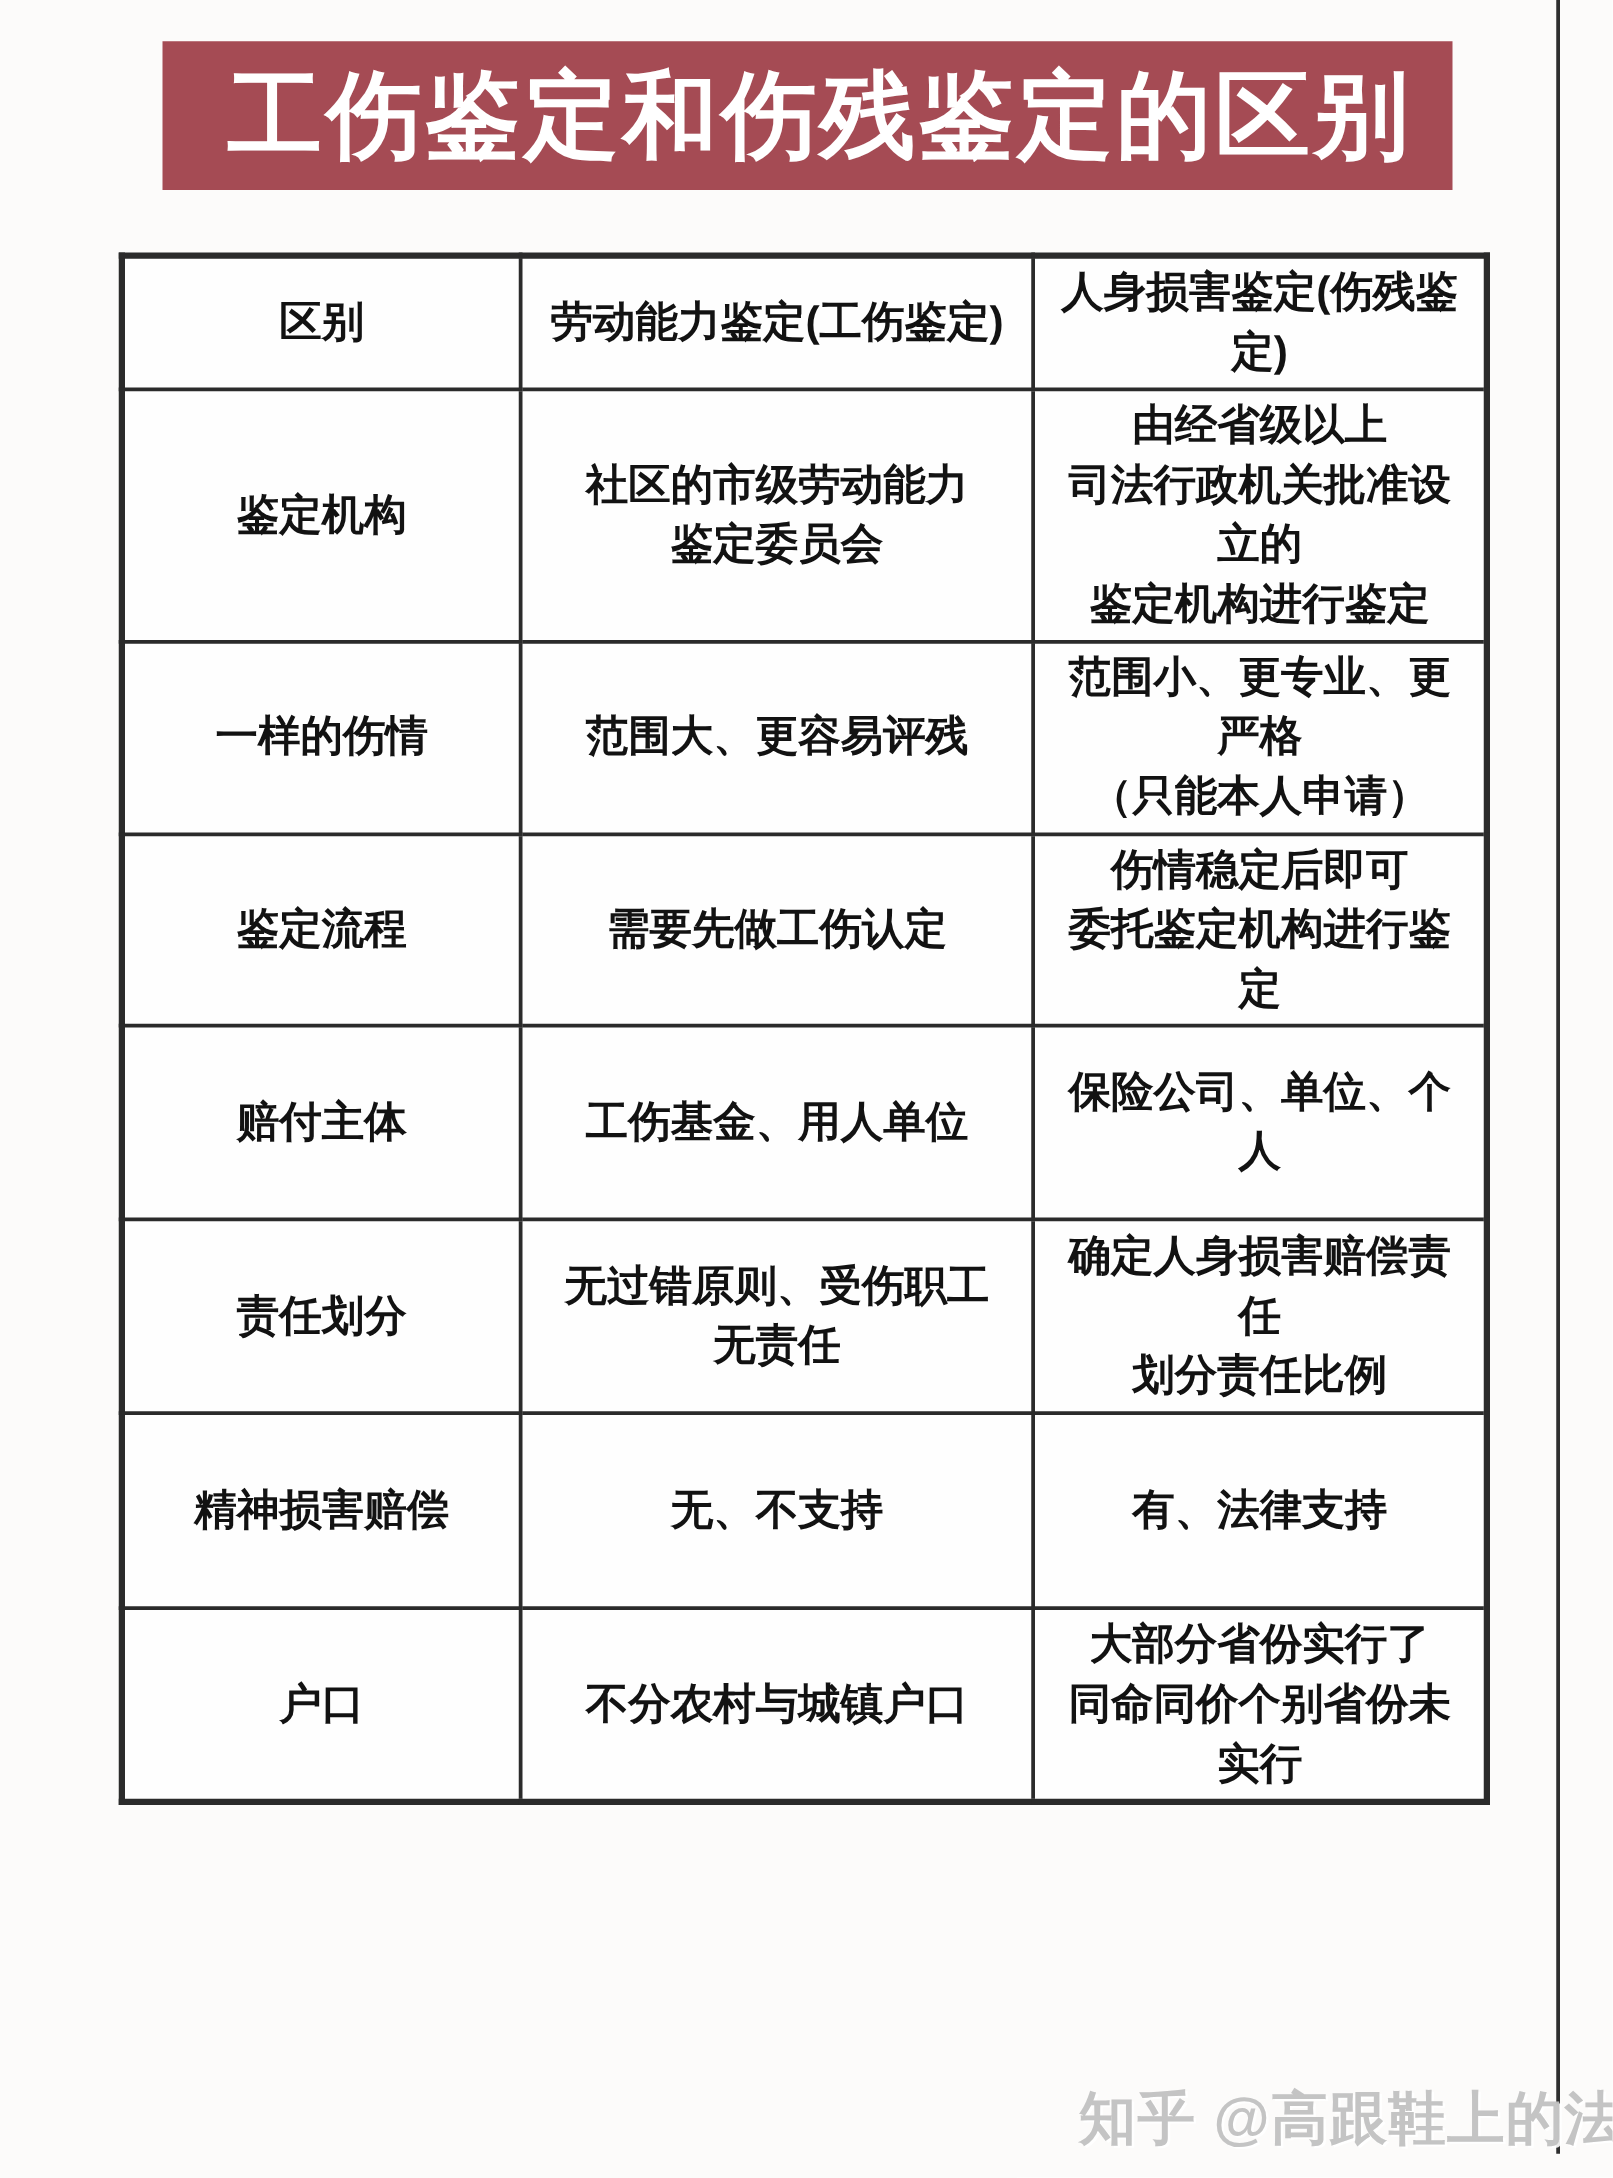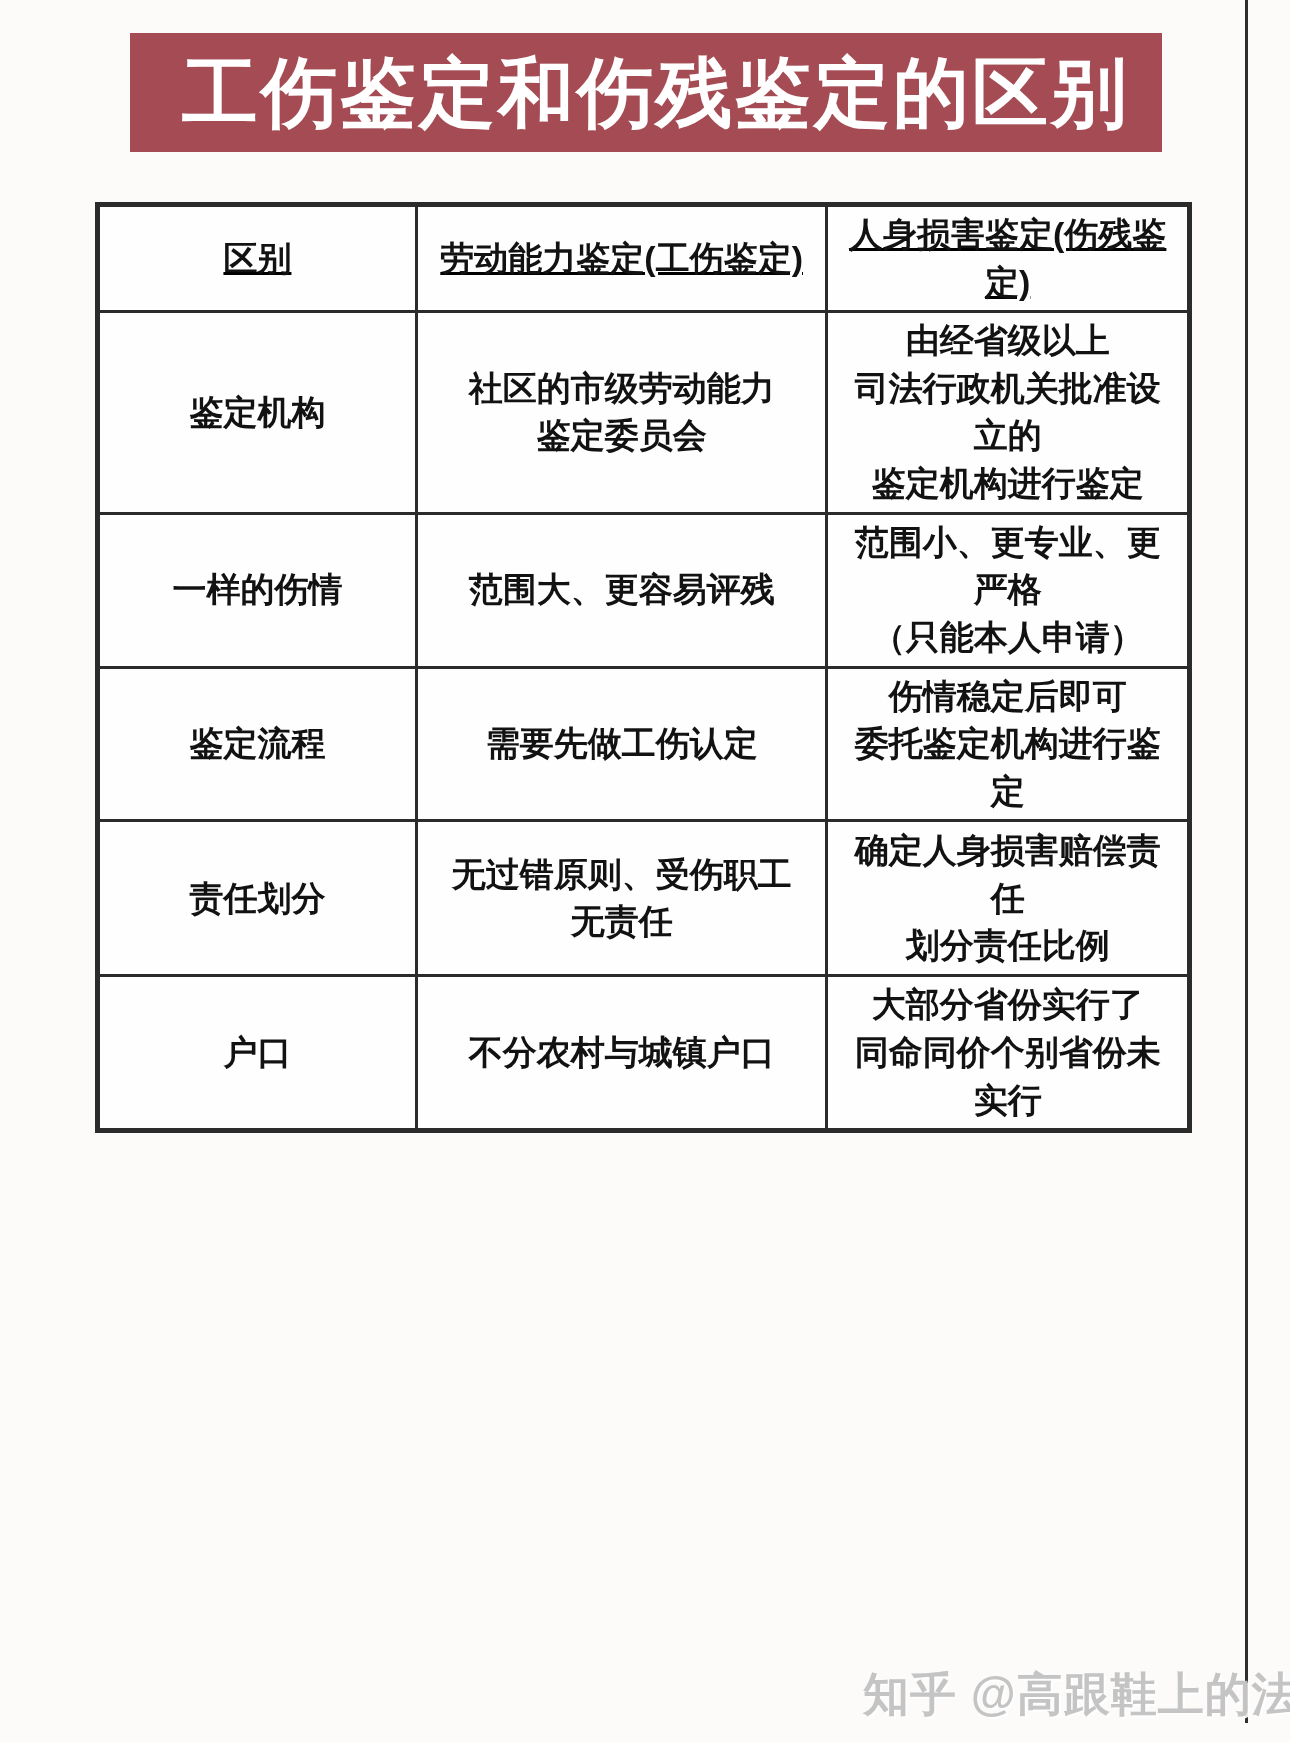--- a/index.html
+++ b/index.html
@@ -59,21 +59,21 @@
     line-height: 1.4;
     white-space: pre-line;
   }
   .comparison-table {
     border: 5px solid #2b2b2b;
   }
   .col-label    { width: 29.2%; }
   .col-work     { width: 37.6%; }
   .col-personal { width: 33.2%; }
 
-  .comparison-table thead tr        { height: 100px; text-decoration: underline; }
+  .comparison-table thead tr        { height: 100px; }
   .comparison-table tbody tr:nth-child(1) { height: 158px; }
   .comparison-table tbody tr:nth-child(2) { height: 154px; }
   .comparison-table tbody tr:nth-child(3) { height: 153px; }
   .comparison-table tbody tr:nth-child(4) { height: 155px; }
   .comparison-table tbody tr:nth-child(5) { height: 155px; }
   .comparison-table tbody tr:nth-child(6) { height: 156px; }
   .comparison-table tbody tr:nth-child(7) { height: 154px; }
   .comparison-table tbody tr:nth-child(8) { height: 155px; }
   .comparison-table tbody tr:nth-child(9) { height: 161px; }
 
@@ -136,25 +136,35 @@
       <td>范围小、更专业、更严格
 （只能本人申请）</td>
     </tr>
     <tr>
       <td>鉴定流程</td>
       <td>需要先做工伤认定</td>
       <td>伤情稳定后即可
 委托鉴定机构进行鉴定</td>
     </tr>
     <tr>
+      <td>赔付主体</td>
+      <td>工伤基金、用人单位</td>
+      <td>保险公司、单位、个人</td>
+    </tr>
+    <tr>
       <td>责任划分</td>
       <td>无过错原则、受伤职工
 无责任</td>
       <td>确定人身损害赔偿责任
 划分责任比例</td>
+    </tr>
+    <tr>
+      <td>精神损害赔偿</td>
+      <td>无、不支持</td>
+      <td>有、法律支持</td>
     </tr>
     <tr>
       <td>户口</td>
       <td>不分农村与城镇户口</td>
       <td>大部分省份实行了
 同命同价个别省份未实行</td>
     </tr>
   </tbody>
 </table>
 

